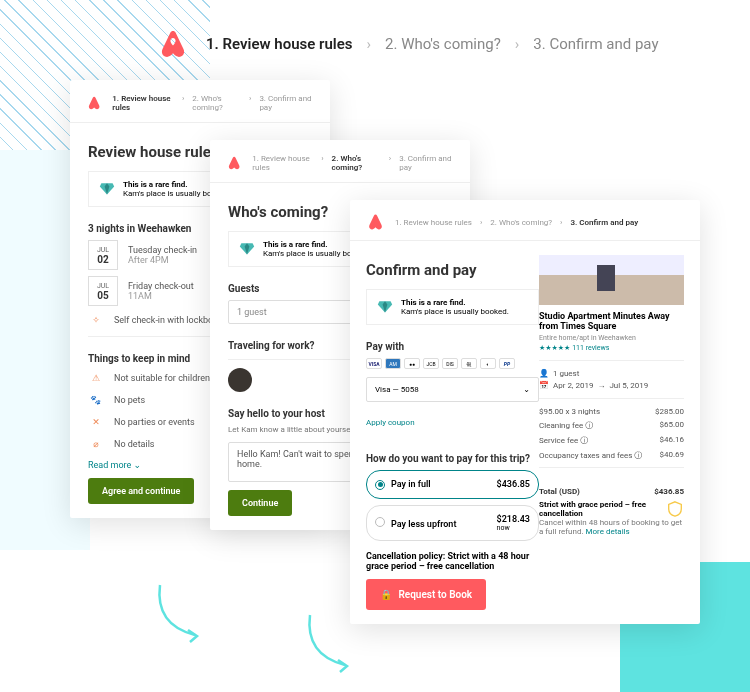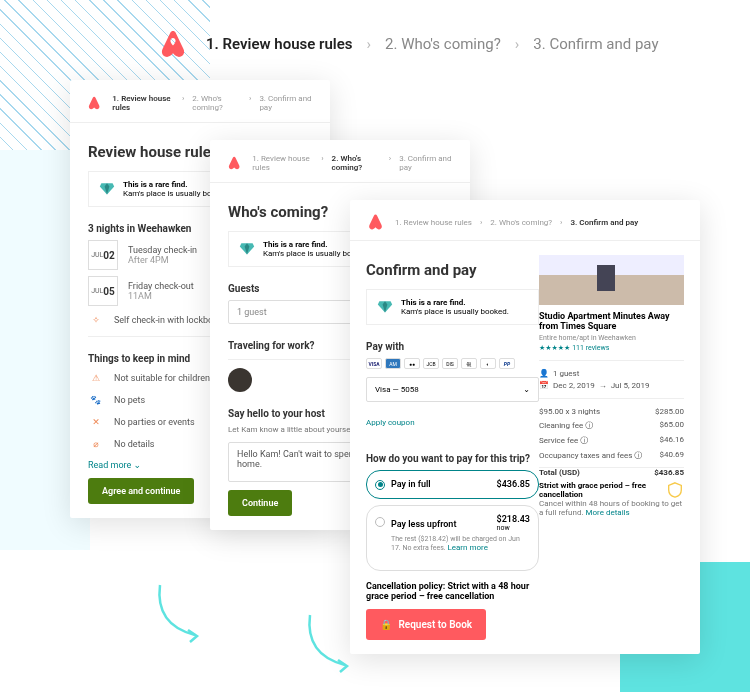--- a/index.html
+++ b/index.html
@@ -20,21 +20,21 @@
 .card1{top:80px;left:70px;width:260px;z-index:2}
 .card2{top:140px;left:210px;width:260px;z-index:3}
 .card3{top:200px;left:350px;width:350px;z-index:4}
 .card-body{padding:14px 18px}
 h2{font-size:15px;font-weight:700;color:#333;margin:6px 0 10px}
 .rare-find{border:1px solid #eee;padding:8px 10px;display:flex;gap:8px;font-size:8px;margin-bottom:12px}
 .rare-find .gem{width:16px;height:16px;flex:none}
 .rare-find b{display:block}
 .sec-title{font-size:10px;font-weight:700;color:#333;margin:16px 0 6px}
 .check-row{display:flex;gap:10px;align-items:center;font-size:9px;color:#555;margin:6px 0}
-.date-box{border:1px solid #ddd;width:30px;height:30px;display:flex;flex-direction:row;align-items:center;justify-content:center;font-size:7px;color:#666}
+.date-box{border:1px solid #ddd;width:30px;height:30px;display:flex;flex-direction:column;align-items:center;justify-content:center;font-size:7px;color:#666}
 .date-box .d{font-weight:700;font-size:10px;color:#333}
 .mind-row{display:flex;gap:10px;align-items:center;font-size:9px;color:#555;margin:6px 0}
 .mind-icon{width:16px;height:16px;display:flex;align-items:center;justify-content:center;color:#e85}
 .read-more{color:#008489;font-size:9px;margin:8px 0;cursor:pointer}
 .btn-teal{background:#4d7c0f;color:#fff;border:none;padding:8px 14px;font-size:9px;font-weight:600;border-radius:3px;cursor:pointer}
 .btn-coral{background:#ff5a5f;color:#fff;border:none;padding:10px 14px;font-size:10px;font-weight:600;border-radius:3px;cursor:pointer;display:flex;align-items:center;gap:6px}
 .input-box{border:1px solid #ddd;padding:6px 8px;font-size:9px;color:#888;border-radius:2px;margin-bottom:8px}
 .host-row{display:flex;gap:8px;align-items:center;margin:6px 0}
 .avatar{width:24px;height:24px;border-radius:50%;background:#3a3530}
 .host-desc{font-size:8px;color:#777;margin-bottom:8px}
@@ -56,21 +56,21 @@
 .radio.on::after{content:'';width:5px;height:5px;background:#008489;border-radius:50%}
 .radio.off{border-color:#bbb}
 .pay-opt-sub{font-size:7px;color:#888;margin-top:3px;margin-left:16px}
 .thumb{width:100%;height:50px;background:linear-gradient(#eef 40%,#cba 40%);margin-bottom:6px;position:relative}
 .thumb::after{content:'';position:absolute;left:40%;top:10px;width:18px;height:26px;background:#445}
 .listing-title{font-size:9px;font-weight:700;margin-bottom:3px}
 .listing-sub{font-size:7px;color:#888;margin-bottom:2px}
 .stars{color:#008489;font-size:7px;margin-bottom:8px}
 .meta-row{display:flex;align-items:center;gap:4px;font-size:8px;color:#555;margin:3px 0}
 .price-row{display:flex;justify-content:space-between;font-size:8px;color:#555;margin:4px 0}
-.price-row.tot{font-weight:700;color:#333;border-top:1px solid #eee;padding-top:0;margin-top:6px}
+.price-row.tot{font-weight:700;color:#333;border-top:1px solid #eee;padding-top:19px;margin-top:6px}
 .policy{font-size:8px;}
 .policy b{font-weight:700}
 .shield{float:right;width:18px;height:18px;color:#f7c948}
 .arrow{position:absolute;width:60px;height:70px;z-index:5}
 .arrow svg{stroke:#5ee3e0;fill:none;stroke-width:2.5}
 .arr1{top:580px;left:150px}
 .arr2{top:610px;left:300px}
 .divider{border-top:1px solid #eee;margin:8px 0}
 .cancel-title{font-size:9px;font-weight:700;margin:10px 0 8px}
 </style>
@@ -247,39 +247,38 @@
         <div class="pay-opt-head">
             <span><span class="radio on"></span><span>Pay in full</span></span>
             <span>$436.85</span>
           </div>
       </div>
       <div class="pay-opt">
         <div class="pay-opt-head">
             <span><span class="radio off"></span><span>Pay less upfront</span></span>
             <span><span>$218.43</span><div style="font-weight:400;font-size:7px;text-align:left">now</div></span>
           </div>
-        <div class="pay-opt-sub"><span>The rest ($218.42) will be charged on Jun 17. No extra fees. </span><span class="link">Learn more</span></div>
       </div>
       <div class="cancel-title">Cancellation policy: Strict with a 48 hour grace period – free cancellation</div>
       <button class="btn-coral">
           <span>🔒</span>
           <span>Request to Book</span>
         </button>
     </div>
     <div class="pay-right">
       <div class="thumb"></div>
       <div class="listing-title">Studio Apartment Minutes Away from Times Square</div>
       <div class="listing-sub">Entire home/apt in Weehawken</div>
       <div class="stars">★★★★★ <span>111 reviews</span></div>
       <div class="divider"></div>
       <div class="meta-row">
           <span>👤</span>
           <span>1 guest</span>
         </div>
-      <div class="meta-row"><span>📅</span><span>Dec 2, 2019</span> → <span>Jul 5, 2019</span></div>
+      <div class="meta-row"><span>📅</span><span>Apr 2, 2019</span> → <span>Jul 5, 2019</span></div>
       <div class="divider"></div>
       <div class="price-row">
           <span>$95.00 x 3 nights</span>
           <span>$285.00</span>
         </div>
       <div class="price-row">
           <span><span>Cleaning fee</span> ⓘ</span>
           <span>$65.00</span>
         </div>
       <div class="price-row">

